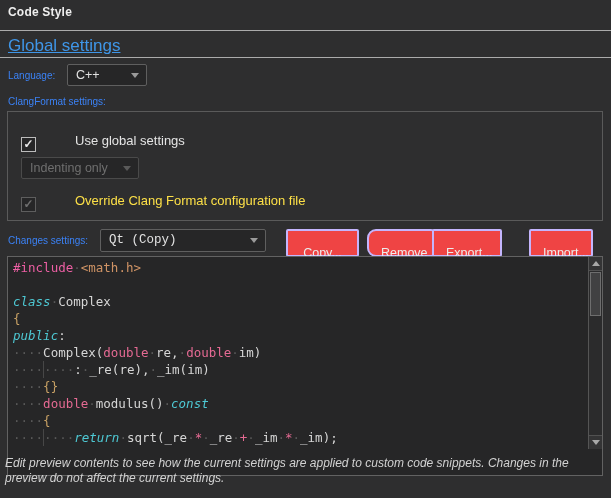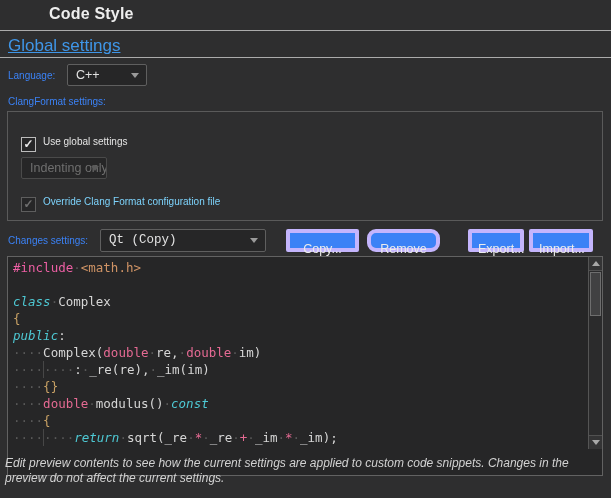--- a/index.html
+++ b/index.html
@@ -2,21 +2,21 @@
 <html><head>
 <meta charset="utf-8">
 <style>
   html,body{margin:0;padding:0;}
   body{
     width:611px;height:498px;position:relative;overflow:hidden;
     background:#2e2e2f;font-family:"Liberation Sans",sans-serif;
     -webkit-font-smoothing:antialiased;
   }
   .abs{position:absolute;}
-  #page-title{left:8px;top:5px;font-size:16px;font-weight:bold;color:#eeeeee;letter-spacing:.2px;margin-left:41px;}
+  #page-title{left:8px;top:5px;font-size:12px;font-weight:bold;color:#eeeeee;letter-spacing:.2px;}
   .sep{left:0;width:611px;height:1px;background:#ababab;}
   #sep1{top:30px;} #sep2{top:57px;}
   #global-link{left:8px;top:36px;font-size:17px;color:#3f96e8;text-decoration:underline;cursor:pointer;}
   .lbl{font-size:10px;color:#3b82f6;}
   #language-label{left:8px;top:70px;}
   #clang-label{left:8px;top:96px;}
   #current-label{left:8px;top:235px;}
 
   .combo{
     position:absolute;background:#262627;border:1px solid #5f5f5f;border-radius:2px;
@@ -24,45 +24,45 @@
     box-sizing:border-box;cursor:pointer;white-space:nowrap;overflow:hidden;
   }
   .combo .arrow{
     position:absolute;right:7px;top:8px;width:0;height:0;
     border-left:4px solid transparent;border-right:4px solid transparent;
     border-top:5px solid #9a9a9a;
   }
   .combo.disabled{color:#6f6f6f;border-color:#4a4a4a;cursor:default;}
   .combo.disabled .arrow{border-top-color:#5a5a5a;}
   #language-combo{left:67px;top:64px;width:80px;height:22px;}
-  #indent-combo{left:21px;top:157px;width:86px;height:22px;}
+  #indent-combo{left:21px;top:157px;width:118px;height:22px;}
   #current-combo{left:100px;top:229px;width:166px;height:23px;line-height:21px;font-family:Liberation Mono, monospace;}
 
   #clang-group{left:7px;top:111px;width:594px;height:108px;border:1px solid #5a5a5a;background:transparent;}
 
   .check-row{position:absolute;white-space:nowrap;cursor:pointer;}
   .checkbox{
     display:inline-block;width:13px;height:13px;border:1px solid #bcbcbc;background:#262627;
     color:#e9e9e9;font-size:12px;line-height:13px;text-align:center;
     margin-right:7px;vertical-align:-3px;font-weight:bold;
   }
-  .check-row .cb-label{font-size:10px;color:#e4e4e4;}
+  .check-row .cb-label{font-size:13px;color:#e4e4e4;margin-left:32px;}
   .check-row.disabled .checkbox{border-color:#5e5e5e;color:#6f6f6f;}
-  .check-row.disabled .cb-label{color:#7dd3fc;}
+  .check-row.disabled .cb-label{color:#fde047;}
   #check-use-global{left:21px;top:131px;}
   #check-override{left:21px;top:191px;}
 
   .btn{
-    position:absolute;top:229px;height:23px;background:#3b82f6;border:4px solid #c4b5fd;
+    position:absolute;top:229px;height:23px;background:#ef4444;border:2px solid #c4b5fd;
     border-radius:2px;color:#ececec;font-size:12.5px;text-align:center;line-height:21px;
-    box-sizing:border-box;cursor:pointer;padding:6px;font-family:"Liberation Sans",sans-serif;
+    box-sizing:border-box;cursor:pointer;padding:12px;font-family:"Liberation Sans",sans-serif;
   }
   #btn-copy{left:286px;width:73px;}
   #btn-remove{left:367px;width:73px;border-radius:9px;}
-  #btn-export{left:468px;width:56px;text-align:right;}
+  #btn-export{left:432px;width:70px;text-align:right;}
   #btn-import{left:529px;width:64px;}
 
   #editor{
     left:7px;top:256px;width:596px;height:220px;box-sizing:border-box;
     border:1px solid #626262;background:#262627;overflow:hidden;
   }
   #editor .code{
     position:absolute;left:5px;top:2px;right:16px;
     font-family:"DejaVu Sans Mono",monospace;font-size:12.5px;line-height:17px;
     white-space:pre;color:#d6d6d6;

